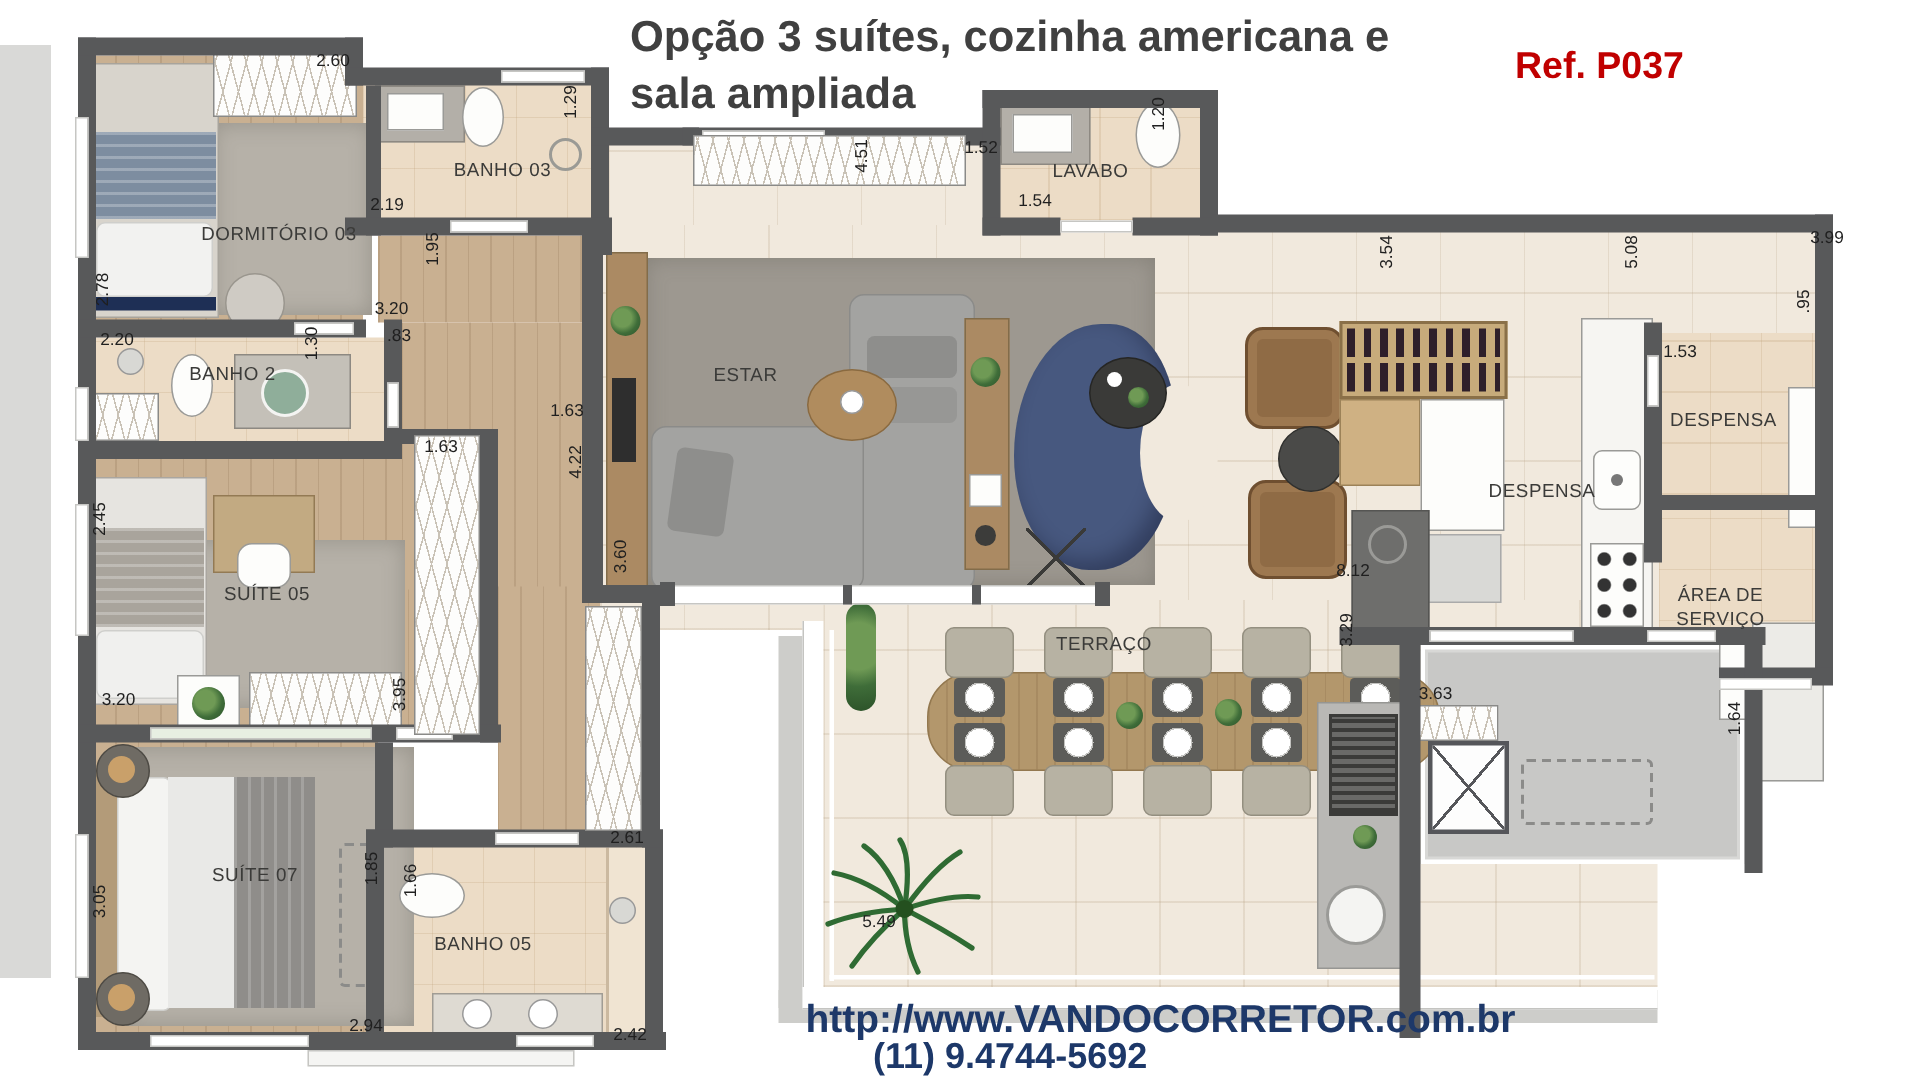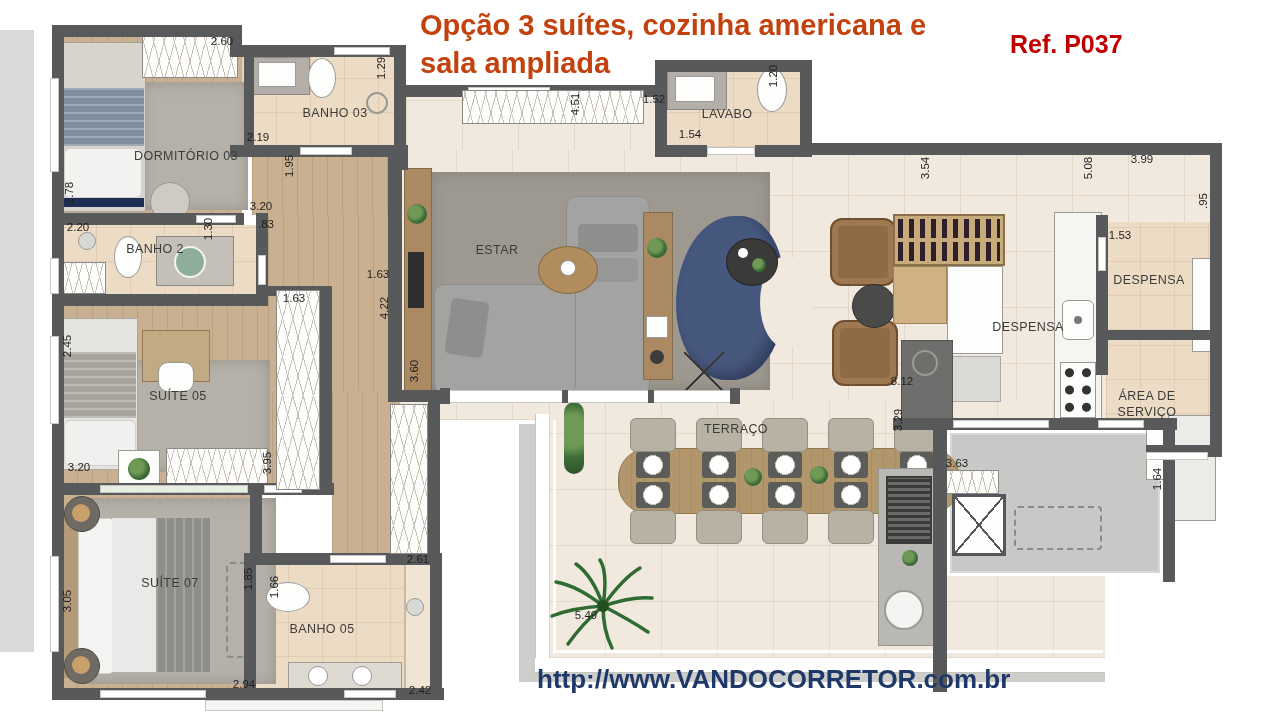--- a/index.html
+++ b/index.html
@@ -29,21 +29,21 @@
   .white-fix{position:absolute;background:#fdfdfb;border:1px solid #9a9a97;box-sizing:border-box;}
   .ellipse{border-radius:50%;}
   .plantdot{position:absolute;border-radius:50%;
     background:radial-gradient(circle at 40% 40%,#6f9a55 0 35%,#3f6d39 60%,#2c5229 100%);}
   
   .room-label{position:absolute;transform:translate(-50%,-50%);font-size:12.5px;color:#3b3b39;
     letter-spacing:.4px;white-space:pre-line;text-align:center;line-height:1.25;}
   .dim{position:absolute;transform:translate(-50%,-50%);font-size:11.5px;color:#1f1f1f;white-space:nowrap;}
   .dim.v{transform:translate(-50%,-50%) rotate(-90deg);}
   
-  .title{position:absolute;left:420px;top:6px;font-size:29px;font-weight:bold;color:#c2410c;
+  .title{position:absolute;left:420px;top:6px;font-size:29px;font-weight:bold;color:#404040;
     line-height:1.32;white-space:pre-line;}
   .ref{position:absolute;left:1010px;top:30px;font-size:25px;font-weight:bold;color:#c00000;}
   .url{position:absolute;left:537px;top:664px;font-size:26px;font-weight:bold;color:#1d3869;}
   .phone{position:absolute;left:582px;top:691px;font-size:24px;font-weight:bold;color:#1d3869;}
   .chair{position:absolute;background:#b7b2a3;border:1px solid #948f80;border-radius:6px;box-sizing:border-box;}
   .placemat{position:absolute;width:34px;height:26px;background:#5c5c59;border-radius:3px;
     background-image:radial-gradient(circle 11px at 50% 50%,#ffffff 0 9px,#c2c2bf 9px 10px,transparent 10px);}
   .dash{position:absolute;border:2px dashed #8b8b89;border-radius:4px;box-sizing:border-box;}
 </style>
 </head>
@@ -342,28 +342,29 @@
         <div class="dim v" style="left: 274px; top: 587px;">1.66</div>
         <div class="dim" style="left: 418px; top: 559px;">2.61</div>
         <div class="dim" style="left: 244px; top: 684px;">2.94</div>
         <div class="dim" style="left: 420px; top: 690px;">2.42</div>
         <div class="dim v" style="left: 575px; top: 104px;">4.51</div>
         <div class="dim" style="left: 654px; top: 99px;">1.52</div>
         <div class="dim" style="left: 690px; top: 134px;">1.54</div>
         <div class="dim v" style="left: 773px; top: 76px;">1.20</div>
         <div class="dim v" style="left: 925px; top: 168px;">3.54</div>
         <div class="dim v" style="left: 1088px; top: 168px;">5.08</div>
-        <div class="dim" style="left: 1142px; top: 159px;">3.99</div>
+        <div class="dim" style="left: 1218px; top: 159px;">3.99</div>
         <div class="dim v" style="left: 1203px; top: 201px;">.95</div>
         <div class="dim" style="left: 1120px; top: 235px;">1.53</div>
         <div class="dim" style="left: 902px; top: 381px;">8.12</div>
         <div class="dim v" style="left: 898px; top: 420px;">3.29</div>
         <div class="dim" style="left: 957px; top: 463px;">3.63</div>
         <div class="dim v" style="left: 1157px; top: 479px;">1.64</div>
         <div class="dim" style="left: 586px; top: 615px;">5.49</div>
       </div>
   </div>
 
   <div class="title">Opção 3 suítes, cozinha americana e
 sala ampliada</div>
   <div class="ref">Ref. P037</div>
   <div class="url">http://www.VANDOCORRETOR.com.br</div>
+  <div class="phone">(11) 9.4744-5692</div>
 </div>
 
 </body></html>

